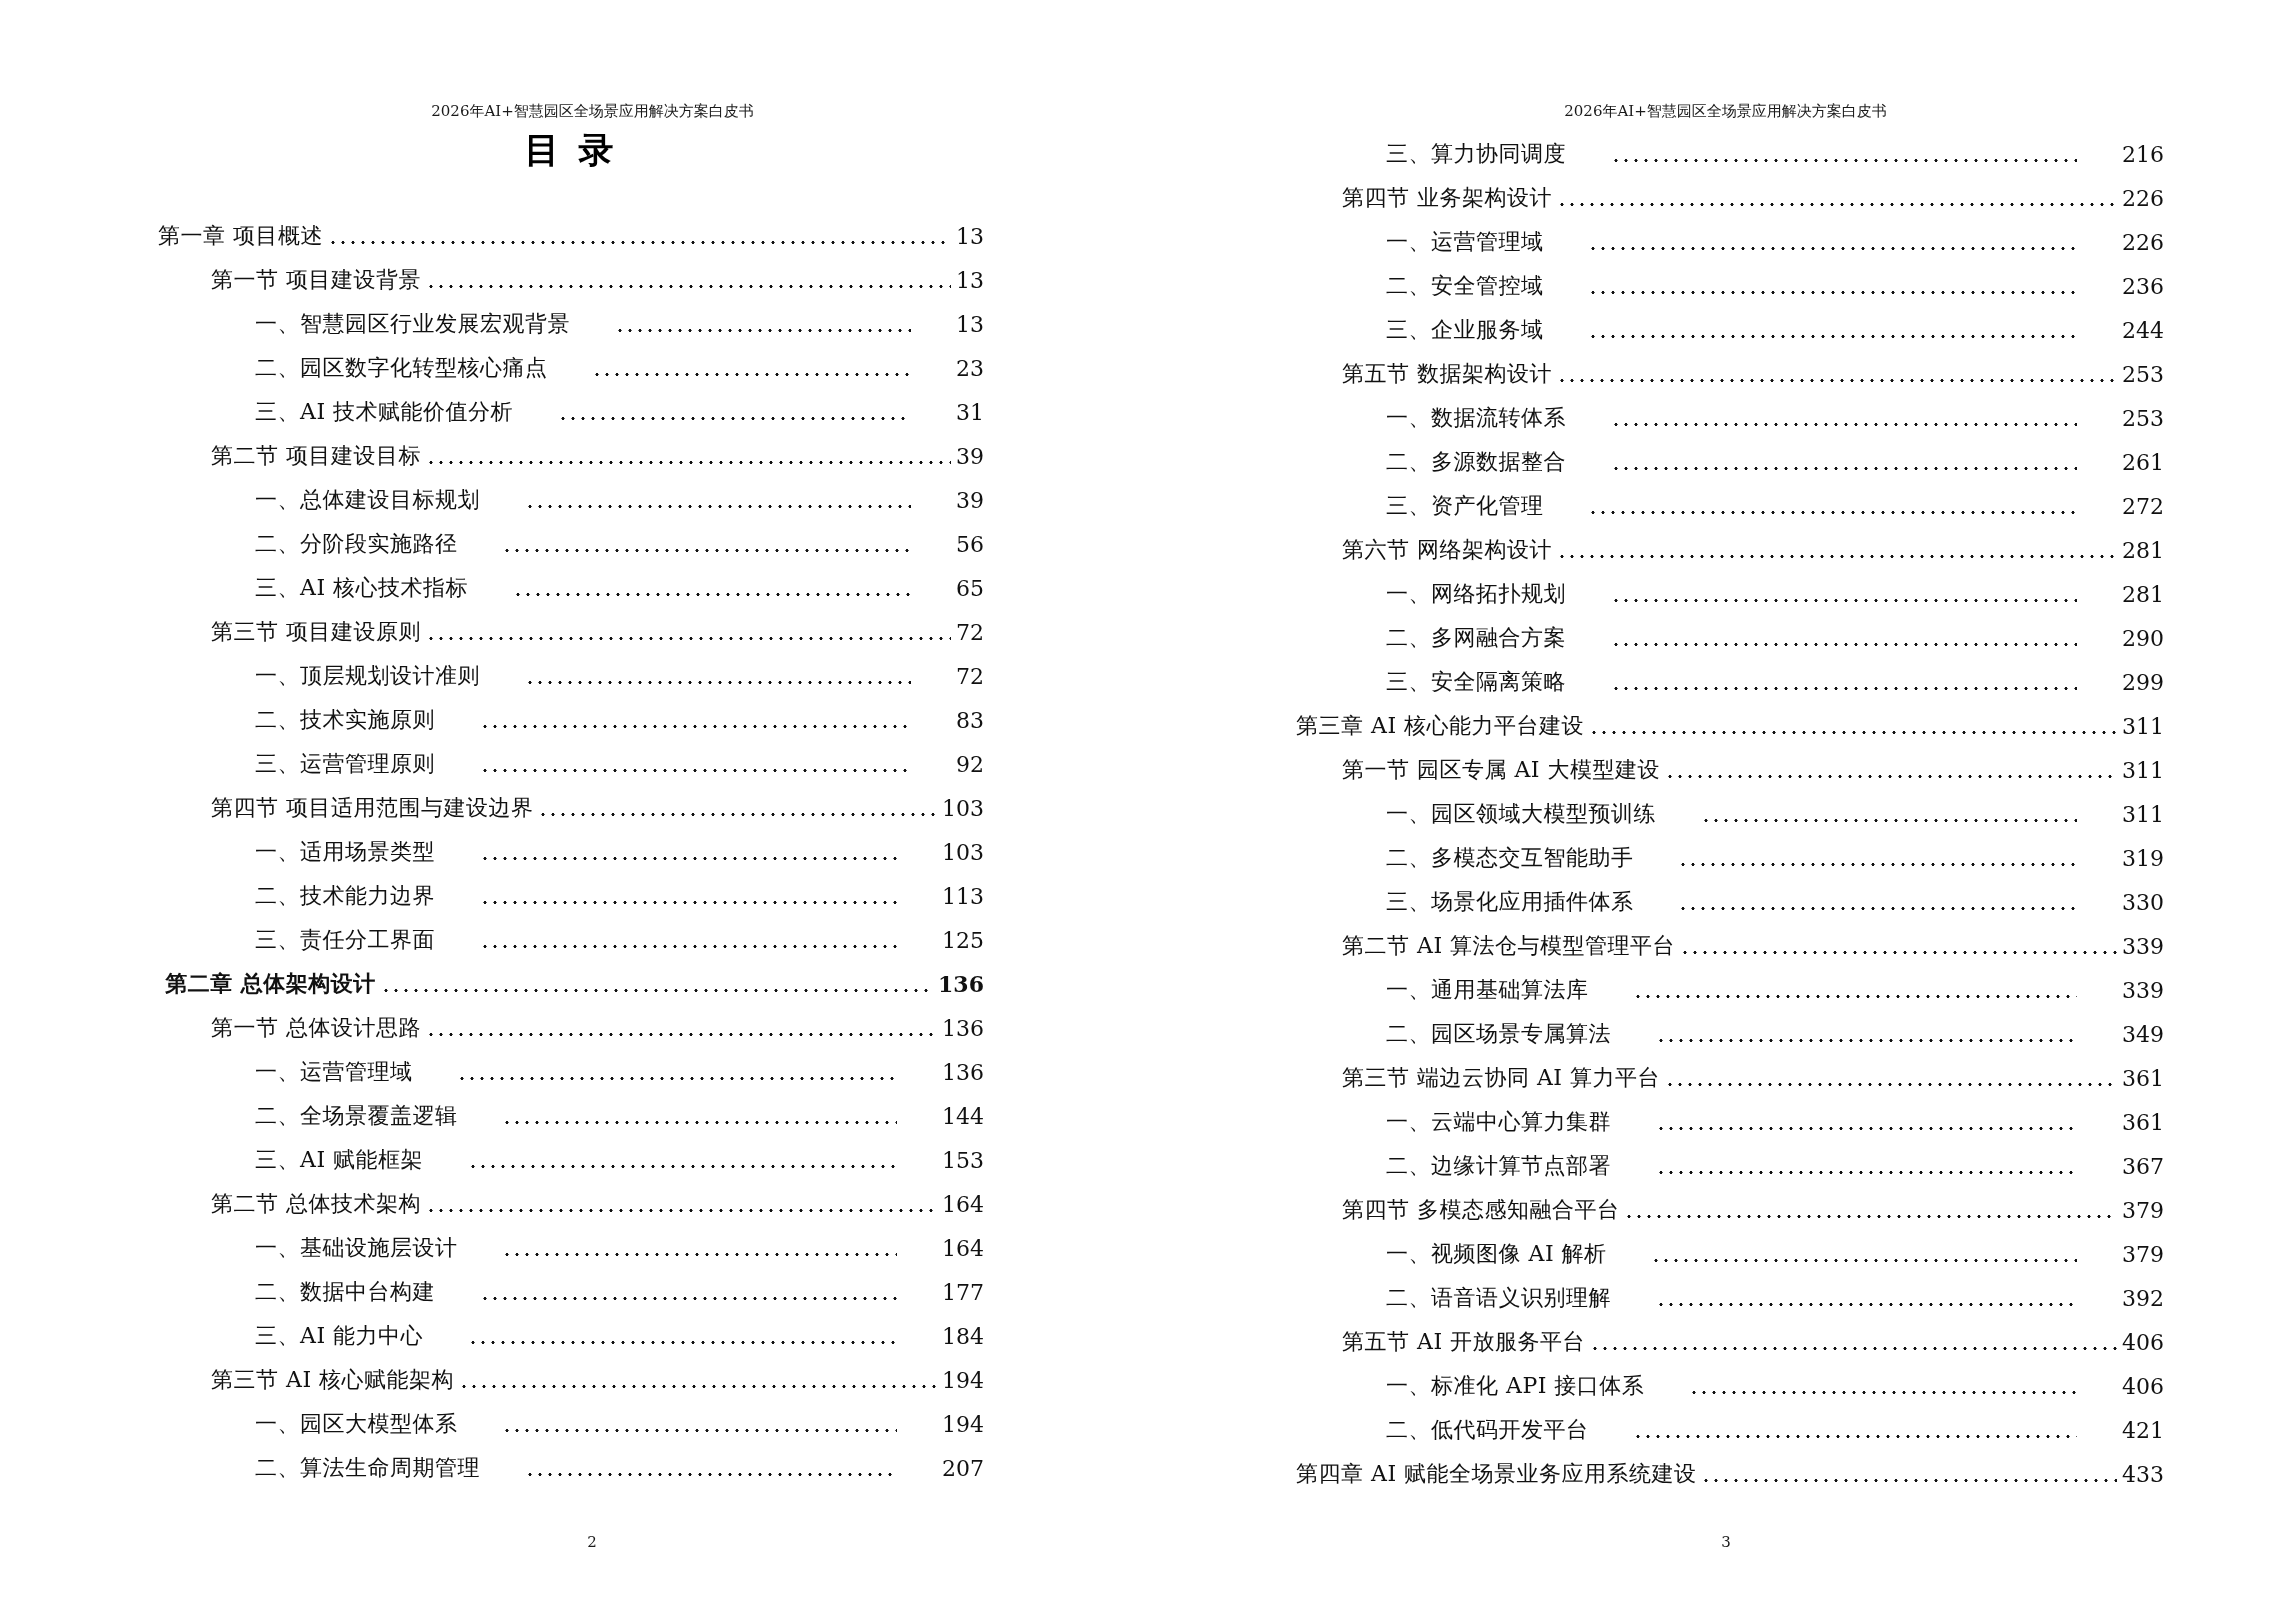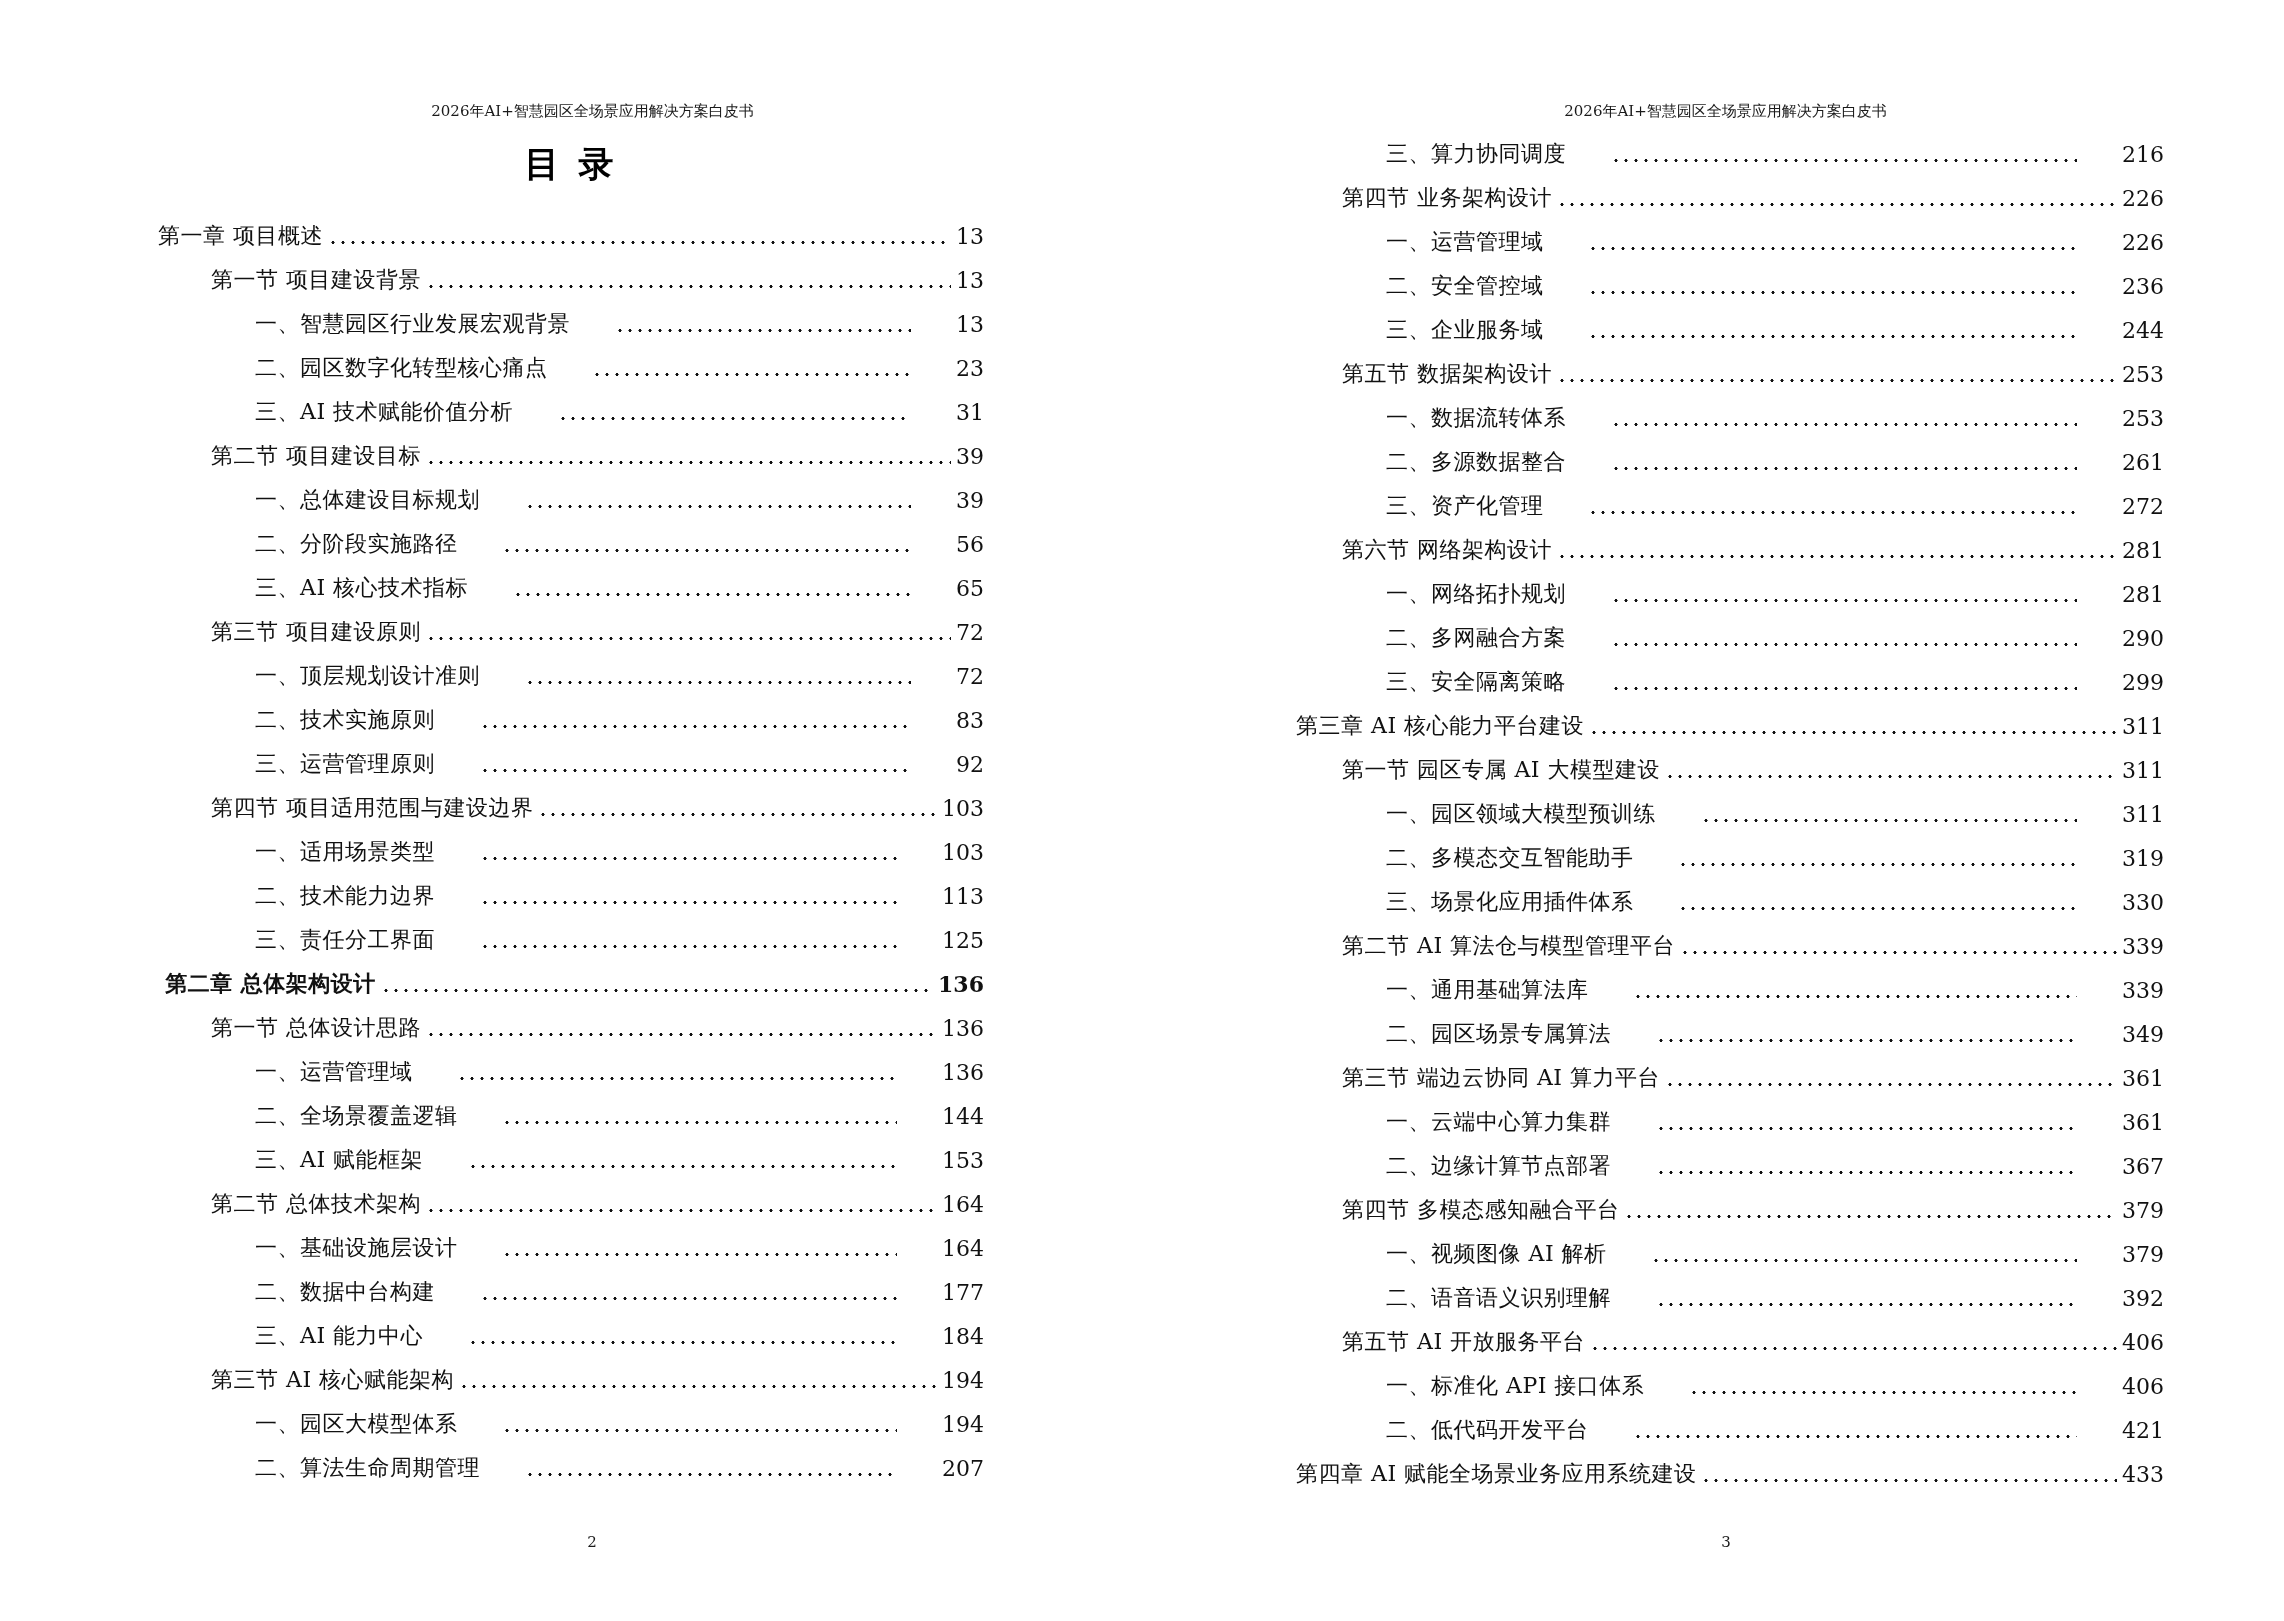--- a/index.html
+++ b/index.html
@@ -35,21 +35,21 @@
     white-space: nowrap;
     color: #1a1a1a;
   }
   .page-left .running-header { left: 400px; width: 385px; }
   .page-right .running-header { left: 391px; width: 385px; }
 
   .toc-title {
     position: absolute;
     left: 482px;
     width: 193px;
-    top: 122px;
+    top: 108px;
     height: 43px;
     text-align: center;
     font-size: 35px;
     line-height: 43px;
     letter-spacing: 19px;
     font-weight: bold;
     color: #000000;
   }
 
   .toc-list {

